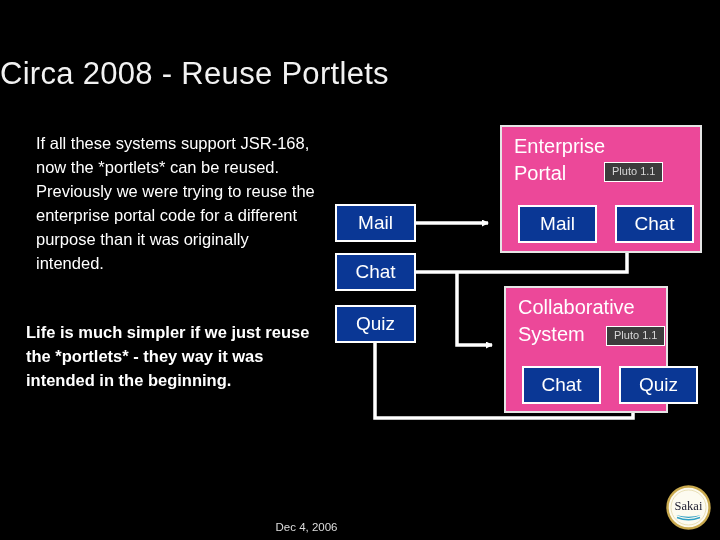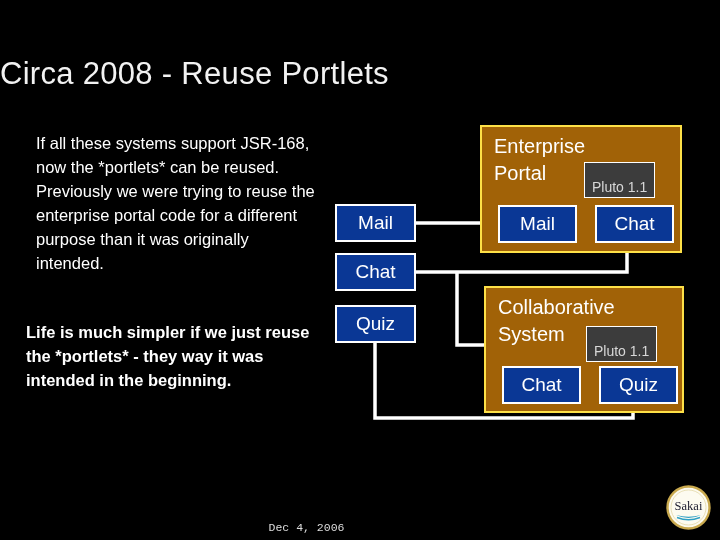--- a/index.html
+++ b/index.html
@@ -53,46 +53,47 @@
     align-items: center;
     justify-content: center;
   }
   #portlet-mail-standalone { left: 335px; top: 204px; width: 81px; height: 38px; }
   #portlet-chat-standalone { left: 335px; top: 253px; width: 81px; height: 38px; }
   #portlet-quiz-standalone { left: 335px; top: 305px; width: 81px; height: 38px; }
 
   
   .system-panel {
     position: absolute;
-    background: #a16207;
-    border: 2px solid #fde047;
-    box-sizing: border-box;
+    background: #ec4899;
+    border: 2px solid #e5e5e5;
+    box-sizing: border-box;
+    margin-left: 20px;
   }
   #panel-enterprise-portal { left: 480px; top: 125px; width: 202px; height: 128px; }
-  #panel-collaborative-system { left: 484px; top: 286px; width: 200px; height: 127px; }
+  #panel-collaborative-system { left: 484px; top: 286px; width: 164px; height: 127px; }
 
   .panel-title {
     position: absolute;
     left: 12px;
     top: 6px;
     font-size: 20px;
     line-height: 27px;
     color: #ffffff;
     white-space: pre-line;
     width: 130px;
   }
 
   .version-badge {
     position: absolute;
     background: #3c3c3c;
     border: 1.5px solid #ffffff;
     box-sizing: border-box;
     color: #d8d8d8;
-    font-size: 14px;
-    padding: 18px 7px 3px 7px;
+    font-size: 11px;
+    padding: 2px 7px 3px 7px;
     white-space: nowrap;
     line-height: 13px;
   }
   #badge-enterprise { left: 102px; top: 35px; }
   #badge-collaborative { left: 100px; top: 38px; }
 
   .panel-portlet {
     position: absolute;
     background: #0a3795;
     border: 2px solid #ffffff;
@@ -120,21 +121,20 @@
 
   
   #slide-date {
     position: absolute;
     left: 0;
     top: 521px;
     width: 613px;
     text-align: center;
     font-size: 11.5px;
     color: #dddddd;
-    font-family: Liberation Mono, monospace;
   }
 
   
   #sakai-logo {
     position: absolute;
     left: 666px;
     top: 485px;
     width: 45px;
     height: 45px;
   }

